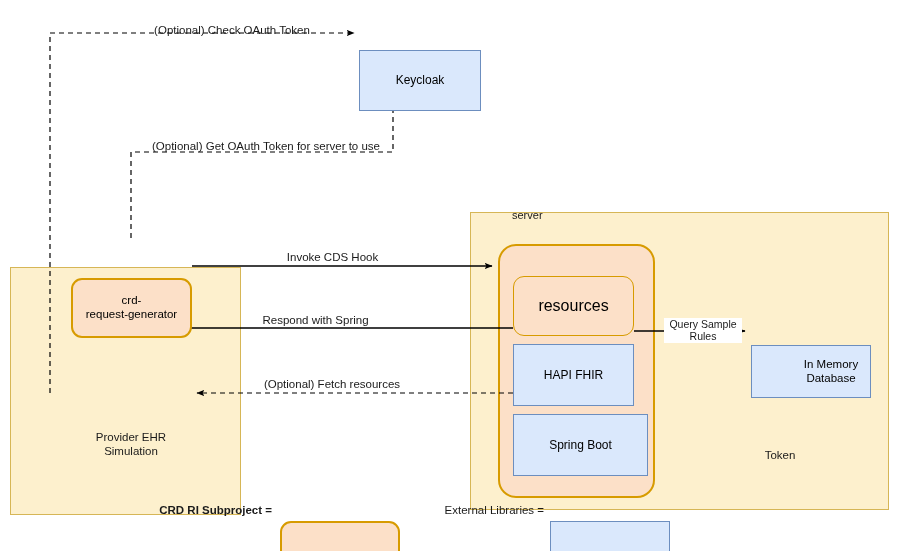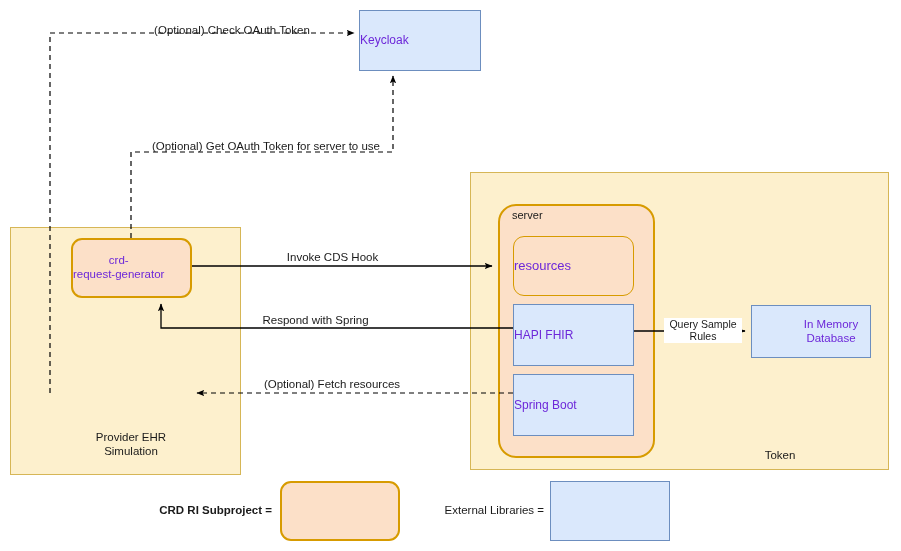--- a/index.html
+++ b/index.html
@@ -23,23 +23,25 @@
     top: 0;
     width: 901px;
     height: 551px;
     pointer-events: none;
   }
   .node {
     position: absolute;
     box-sizing: border-box;
     display: flex;
     align-items: center;
+    justify-content: center;
     text-align: center;
-    color: #6d28d9;
+    color: #000000;
     line-height: 1.18;
+    margin-top: 40px;
   }
   
   .group-yellow {
     background: #fdf0cd;
     border: 1px solid #d6b656;
   }
   .group-label {
     position: absolute;
     color: #1a1a1a;
     text-align: center;
@@ -133,28 +135,28 @@
 request-generator</span>
   </div>
 
 
   <div class="group-label" style="left:61px; top:431px; width:140px; font-size:11.5px;">Provider EHR
 Simulation</div>
 
   <div class="group-label" style="left:512px; top:209px; width:80px; text-align:left; font-size:11px;">server</div>
 
   <div class="node box-orange-thin" style="left:513px; top:236px; width:121px; height:60px;">
-    <span style="font-size:13px;">resources</span>
+    <span style="font-size:16px;">resources</span>
   </div>
 
   <div class="node box-blue" style="left:513px; top:304px; width:121px; height:62px;">
     <span style="font-size:12px;">HAPI FHIR</span>
   </div>
 
-  <div class="node box-blue" style="left:513px; top:374px; width:121px; height:62px;">
+  <div class="node box-blue" style="left:513px; top:374px; width:135px; height:62px;">
     <span style="font-size:12px;">Spring Boot</span>
   </div>
 
   <div class="node box-blue" style="left:751px; top:305px; width:120px; height:53px;padding-left:40px;">
     <span style="font-size:11.5px;">In Memory Database</span>
   </div>
 
   <div class="group-label" style="left:725px; top:449px; width:110px; font-size:11.5px;">Token</div>
 
   <div class="legend-text" style="left:110px; top:504px; width:162px; font-size:11.5px;font-weight:bold;">CRD RI Subproject =</div>

